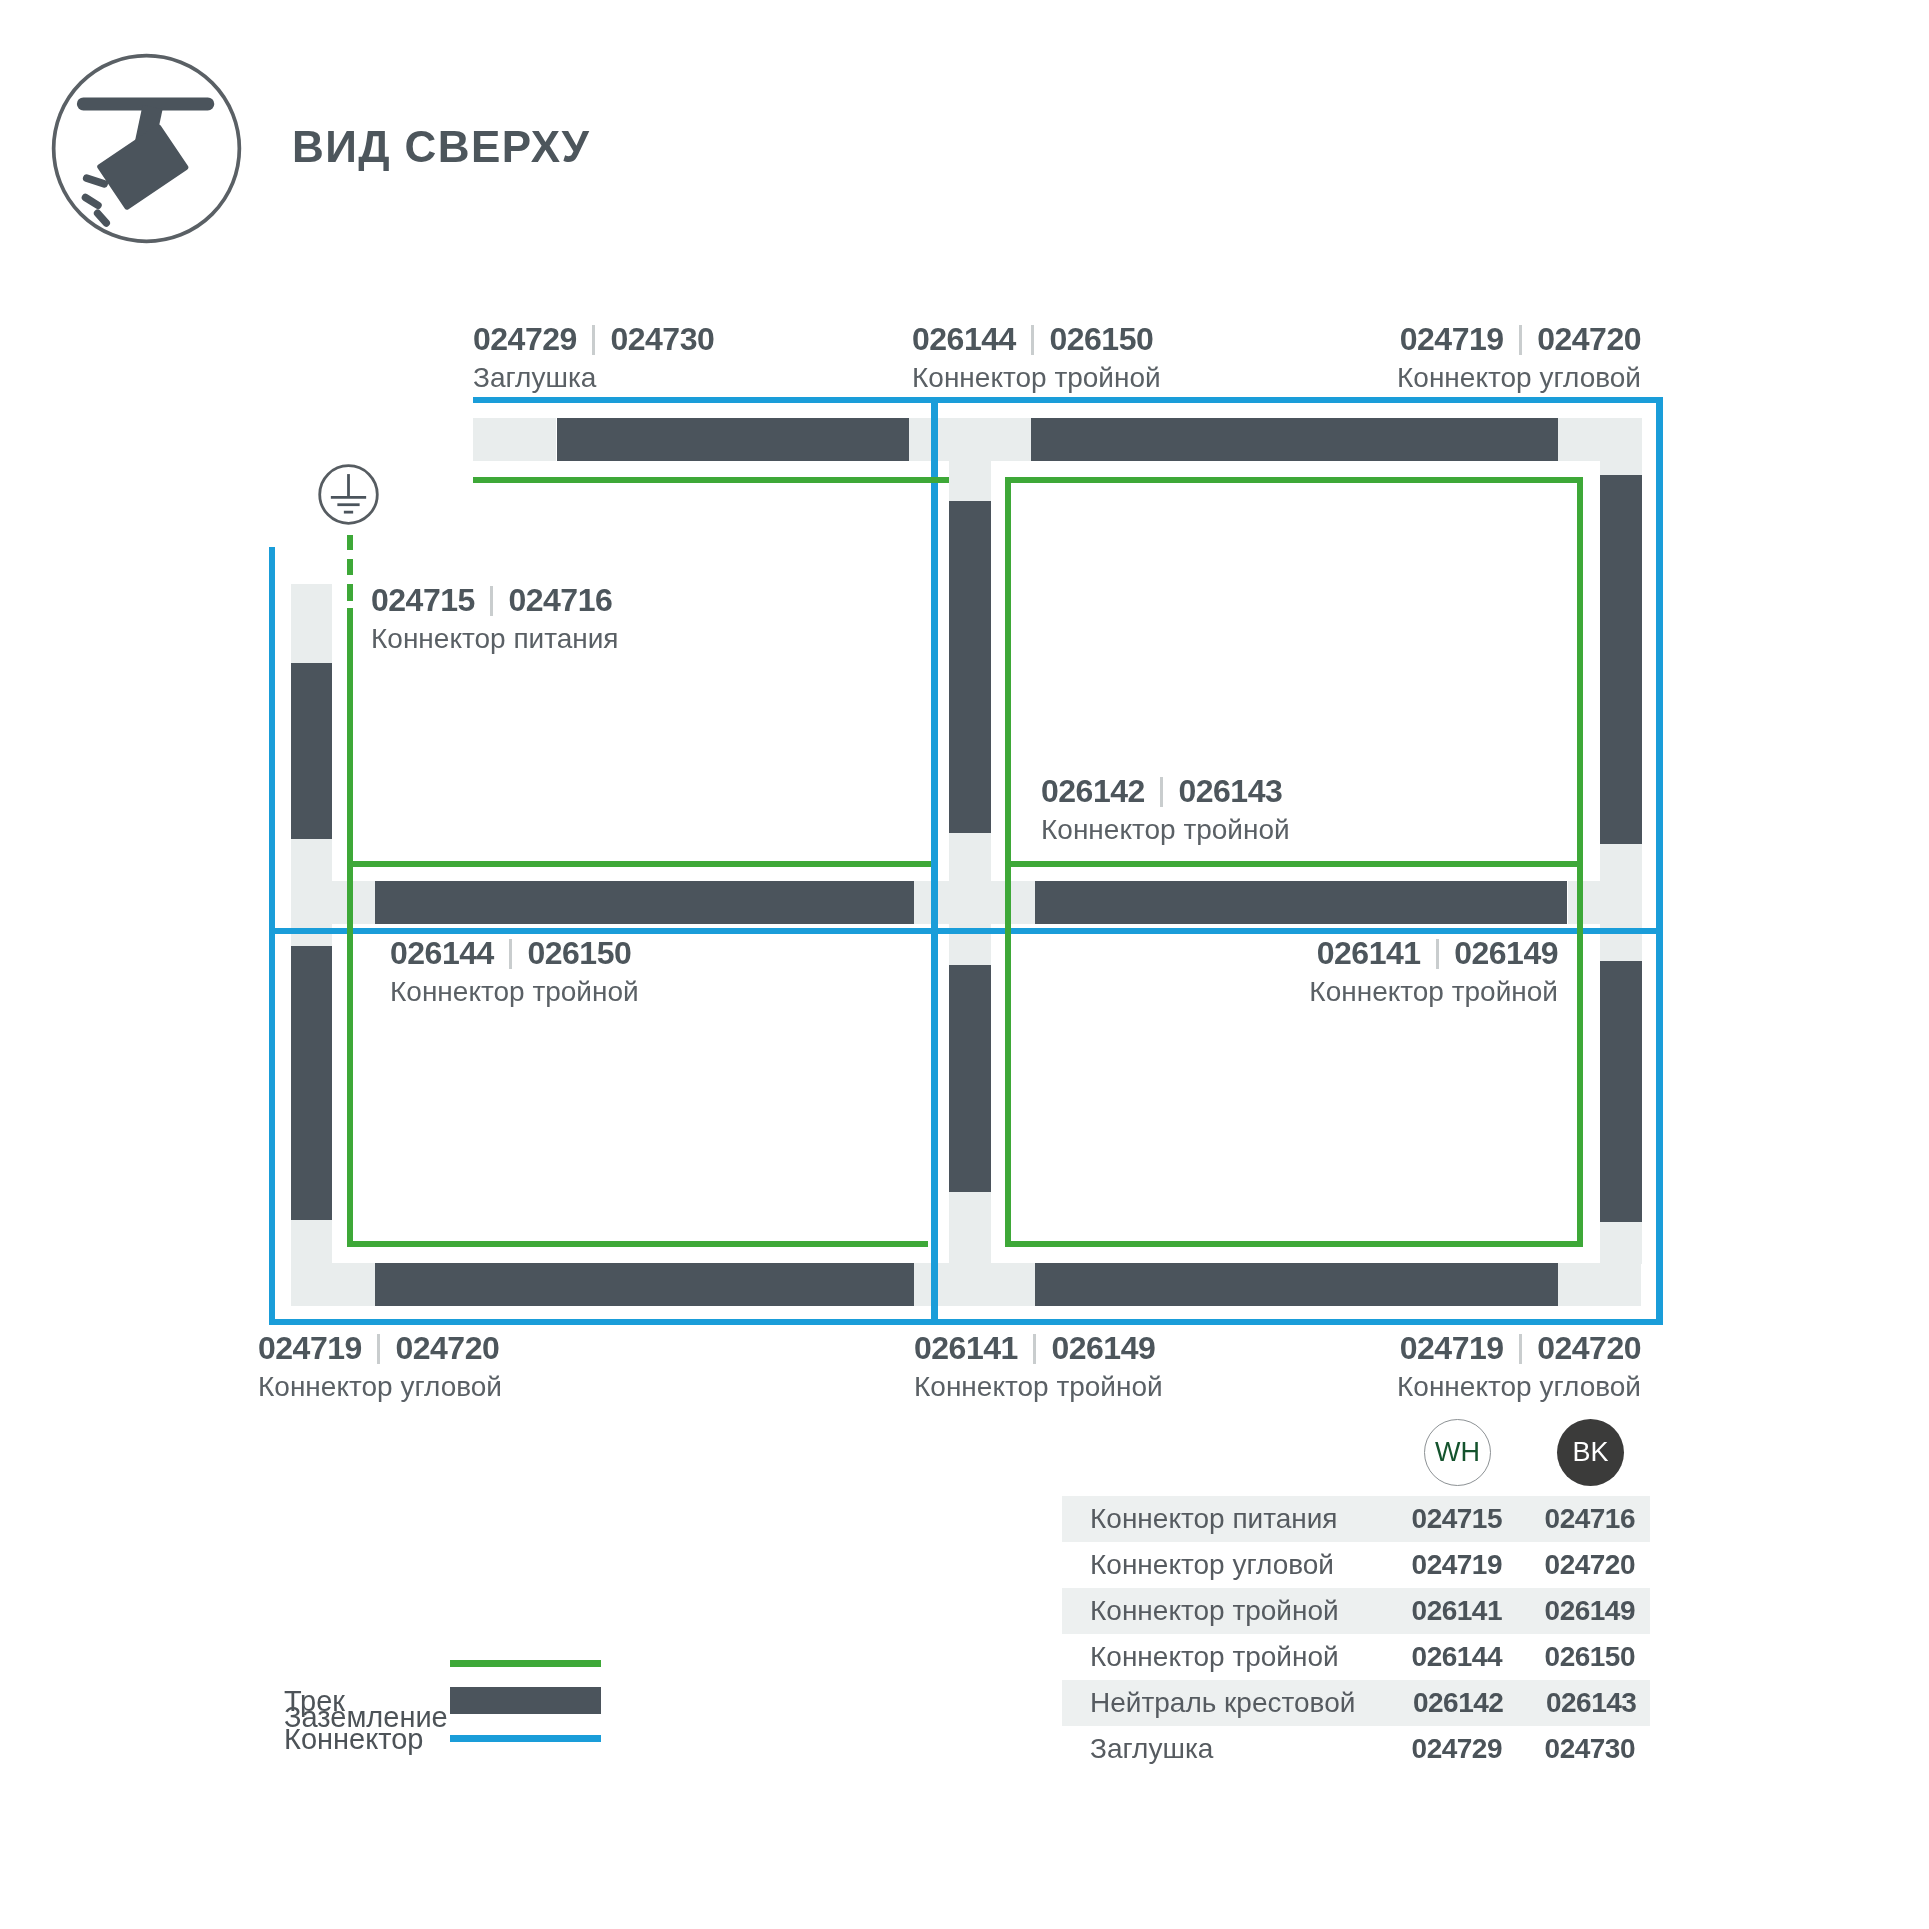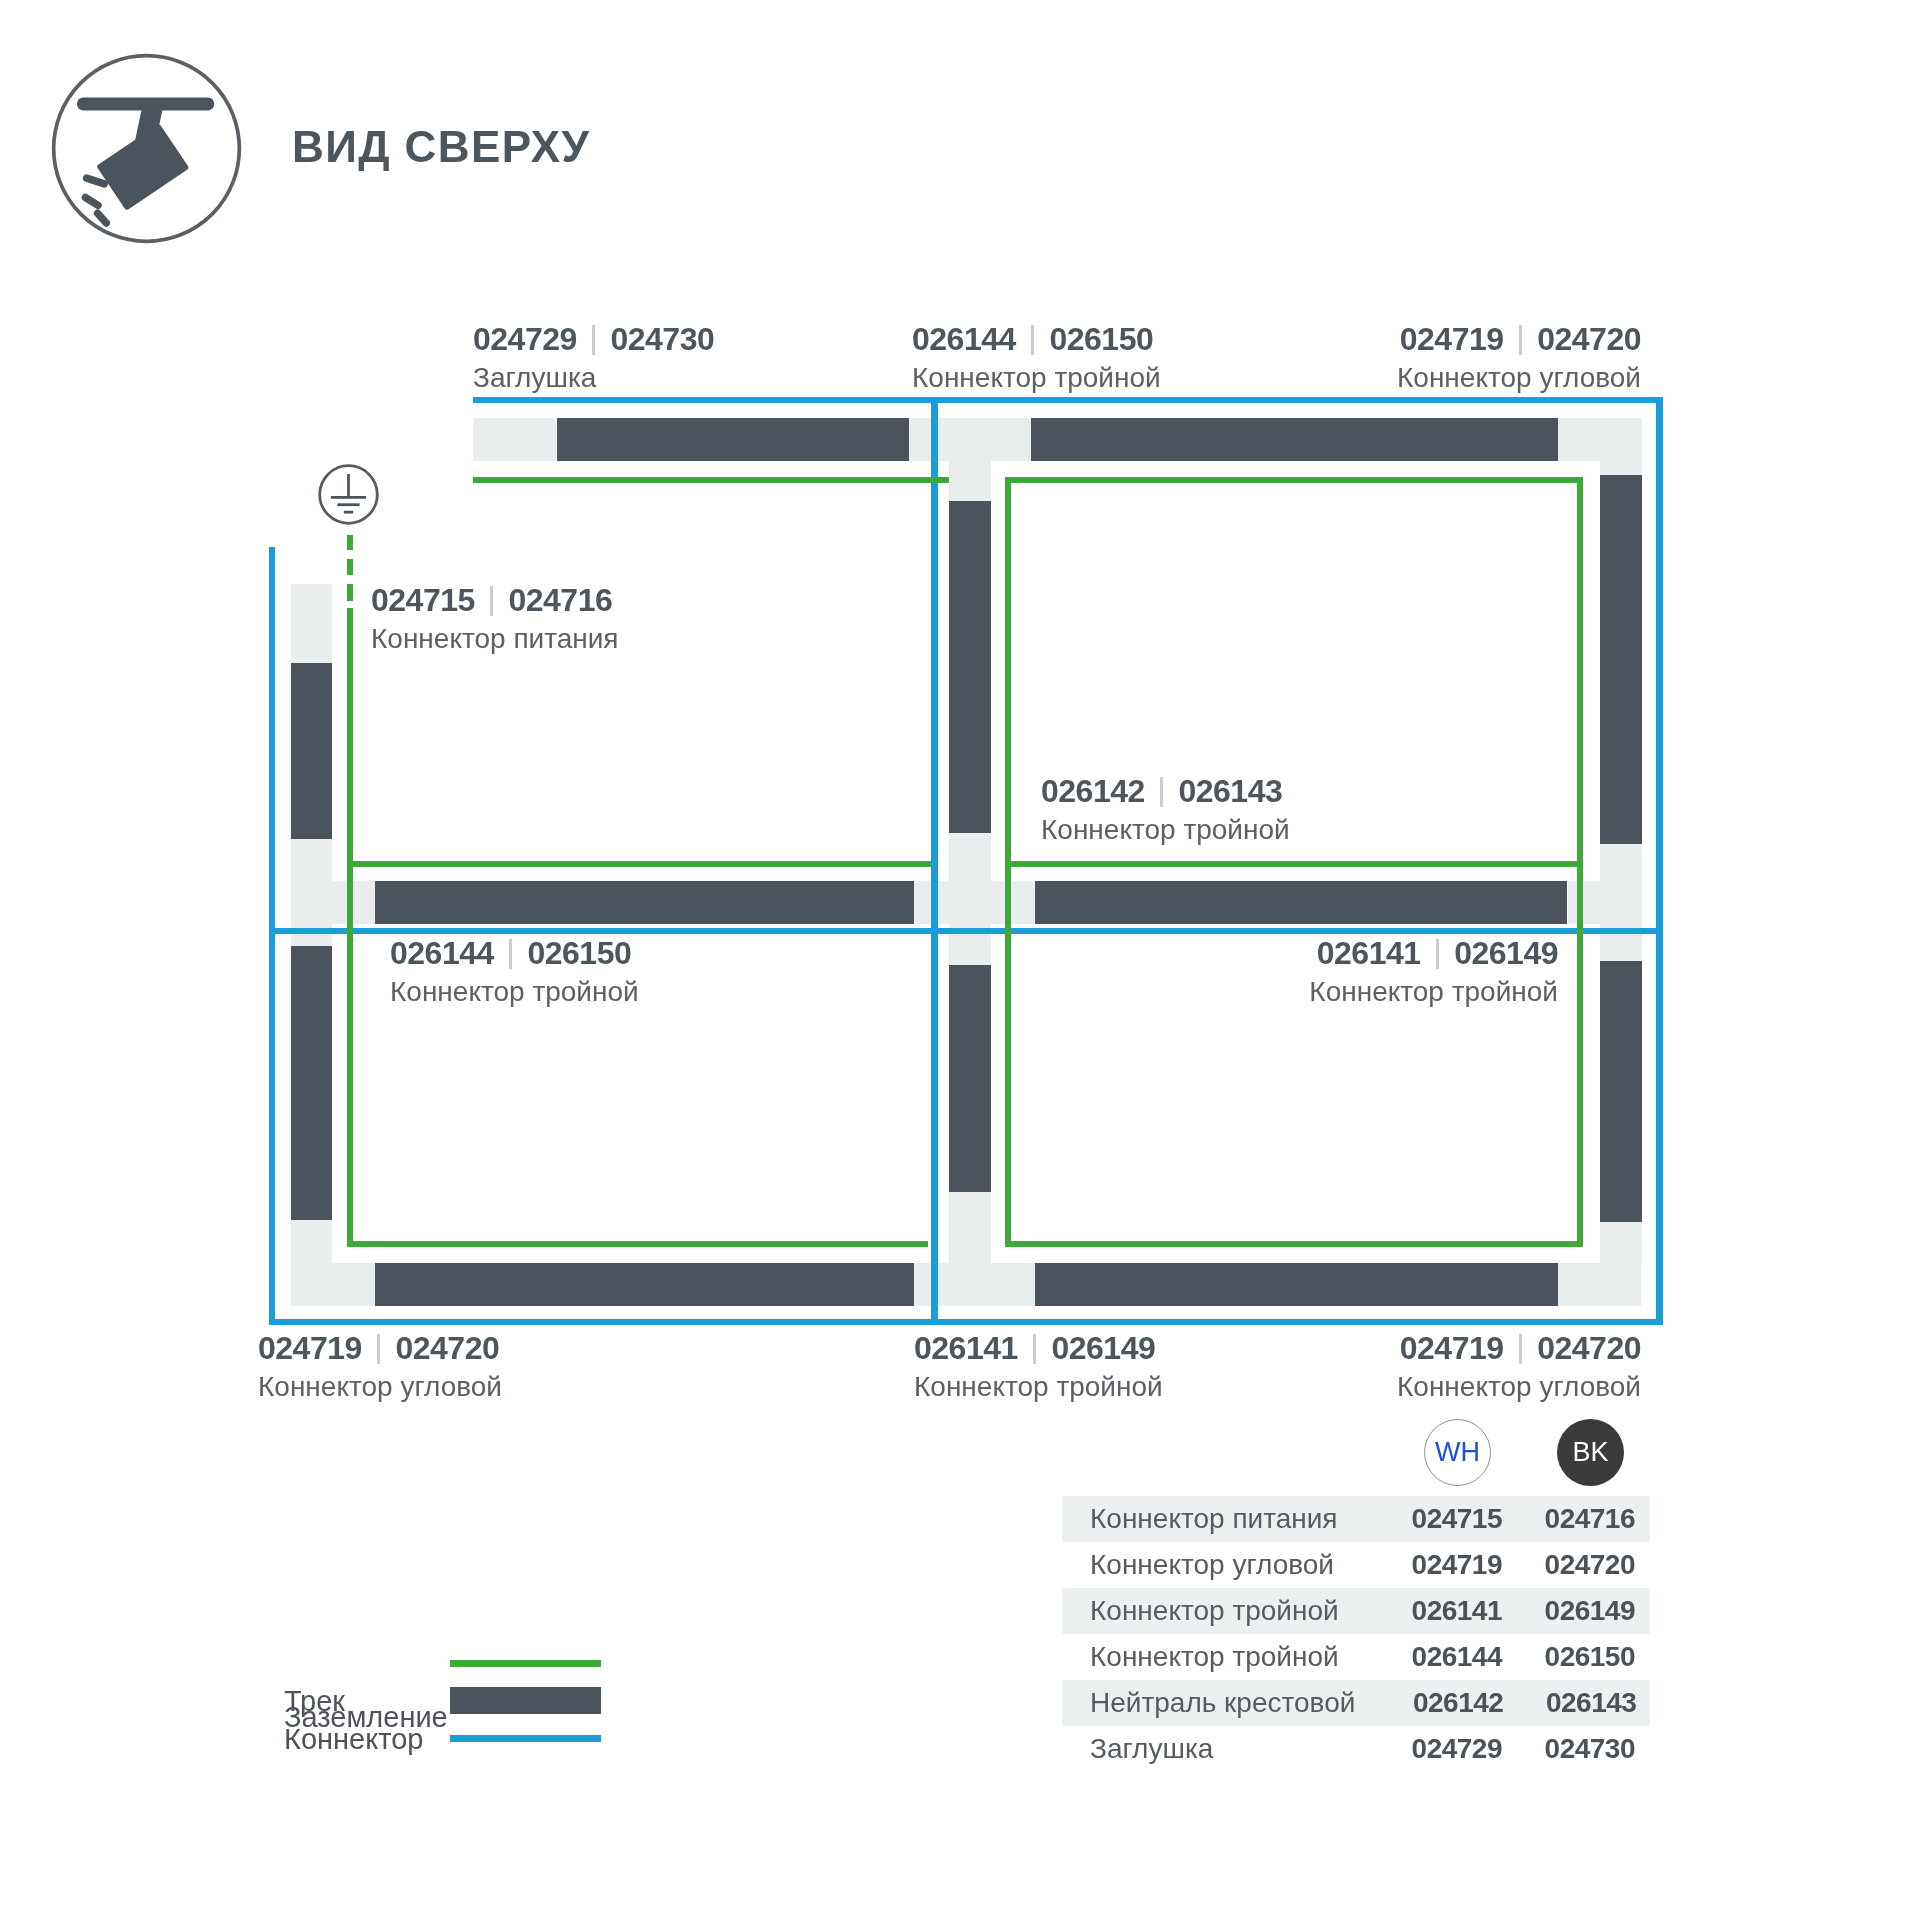--- a/index.html
+++ b/index.html
@@ -29,21 +29,21 @@
   
   .ground-sym{position:absolute;left:316px;top:462px;width:65px;height:65px;}
 
   
   .legend-label{position:absolute;left:284px;font-size:29px;font-weight:500;color:#4d5358;white-space:nowrap;}
   .legend-swatch{position:absolute;left:450px;width:151px;}
 
   
   .badge{position:absolute;width:67px;height:67px;border-radius:50%;top:1419px;
          display:flex;align-items:center;justify-content:center;font-size:27px;font-weight:500;}
-  .badge.wh{left:1424px;background:#fff;border:1.9px solid #8c9194;color:#1d4ed8;box-sizing:border-box;}
+  .badge.wh{left:1424px;background:#fff;border:1.9px solid #8c9194;color:#14532d;box-sizing:border-box;}
   .badge.bk{left:1557px;background:#3b3b3a;color:#ffffff;}
 
   
   .ptable{position:absolute;left:1062px;top:1496px;width:588px;}
   .prow{display:grid;grid-template-columns:1fr 148px 148px;height:46px;align-items:center;}
   .prow:nth-child(odd){background:#edf0f0;}
   .prow .nm{font-size:28px;color:#565b60;padding-left:28px;white-space:nowrap;}
   .prow .cd{font-size:28px;font-weight:bold;color:#4b5359;text-align:right;letter-spacing:-0.5px;}
   .prow .cd.bk{padding-right:15px;}
 </style>

